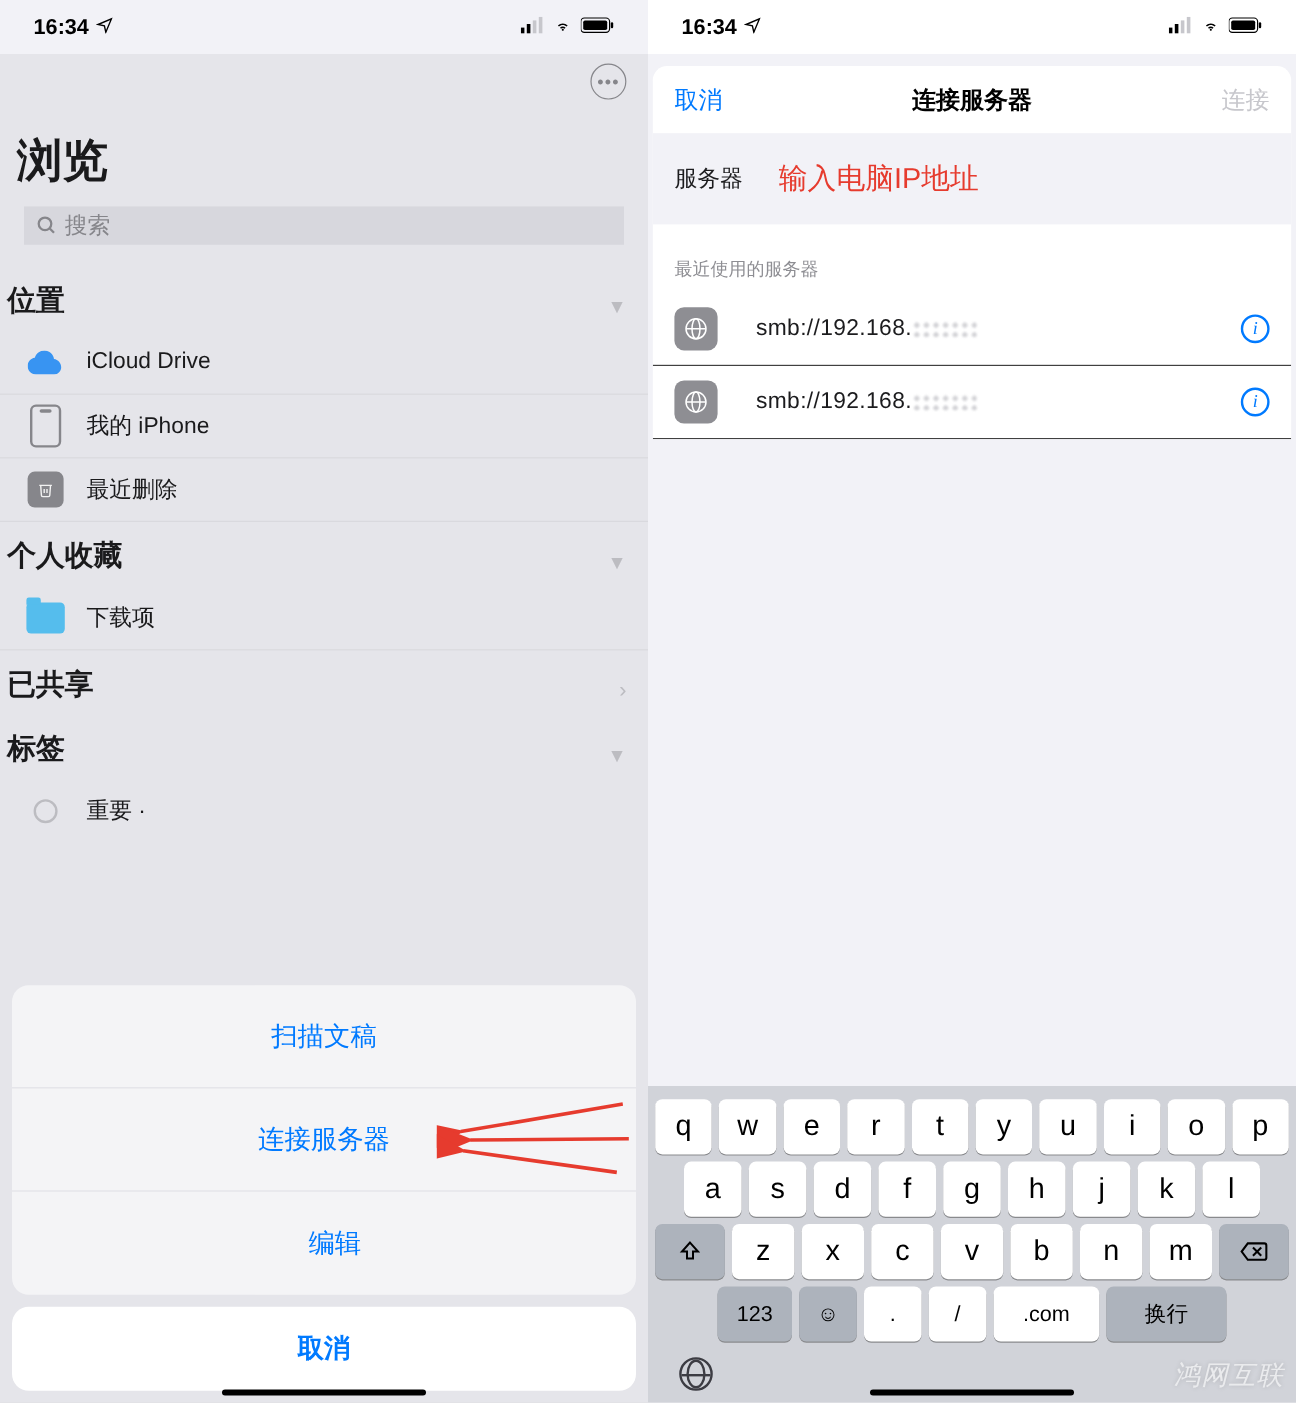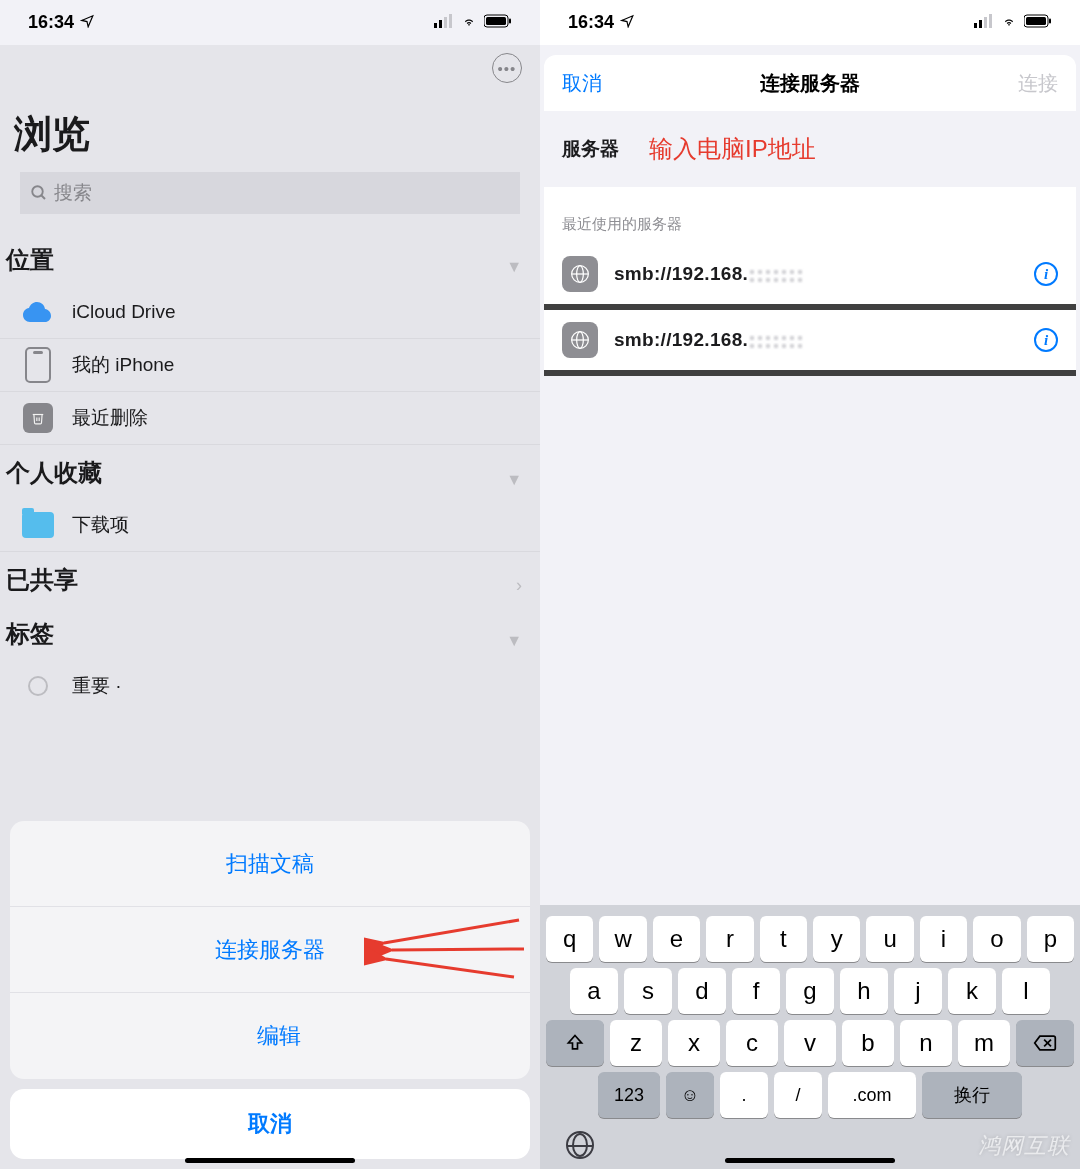--- a/index.html
+++ b/index.html
@@ -8,21 +8,21 @@
     .phone.right { background: #f2f2f7; }
     .statusbar { height: 45px; display: flex; align-items: center; justify-content: space-between; padding: 0 28px; font-size: 18px; font-weight: 600; color: #000; }
     .sb-time { display: flex; align-items: center; gap: 6px; }
     .sb-icons { display: flex; align-items: center; gap: 6px; }
 
     
     .left-content { position: relative; height: calc(100% - 45px); }
     .more-row { display:flex; justify-content:flex-end; padding: 8px 18px 4px; }
     .more-btn { width:30px; height:30px; border:1.5px solid #8e8e93; border-radius:50%; display:flex; align-items:center; justify-content:center; color:#8e8e93; font-size:15px; letter-spacing:1px; }
     .browse-title { font-size: 38px; font-weight: 700; padding: 22px 14px 12px; color:#1c1c1e; }
-    .search { margin: 0 20px 18px; height: 42px; background:#e3e3e9; border-radius:0; display:flex; align-items:center; padding:0 10px; color:#8e8e93; font-size:19px; gap:6px; }
+    .search { margin: 0 20px 18px; height: 32px; background:#e3e3e9; border-radius:0; display:flex; align-items:center; padding:0 10px; color:#8e8e93; font-size:19px; gap:6px; }
     .section-head { display:flex; align-items:flex-end; justify-content:space-between; padding: 12px 18px 10px 6px; }
     .section-head .label { font-size:24px; font-weight:600; color:#1c1c1e;}
     .chevron-down { color:#c7c7cc; font-size:16px; }
     .chevron-right { color:#c7c7cc; font-size:18px; }
     .row { display:flex; align-items:center; padding: 10px 18px 10px 22px; gap:18px; border-bottom:1px solid #e5e5ea; }
     .row:last-child { border-bottom:none; }
     .row .icon { width:32px; height:32px; display:flex; align-items:center; justify-content:center; font-size:22px; }
     .row .label { font-size:19px; color:#1c1c1e; }
     .icloud { color:#3b9cff; }
     .iphone-ic { width:26px; height:36px; border:2px solid #8e8e93; border-radius:5px; position:relative; }
@@ -43,24 +43,24 @@
     .home-ind { position:absolute; bottom:6px; left:50%; transform:translateX(-50%); width:170px; height:5px; background:#000; border-radius:3px; }
 
     
     .r-statusbar { background:#fff; }
     .modal { background:#fff; border-radius:12px 12px 0 0; margin:10px 4px 0; overflow:hidden; }
     .modal-head { height:56px; display:flex; align-items:center; justify-content:space-between; padding:0 18px; }
     .modal-head .cancel { color:#007aff; font-size:20px; }
     .modal-head .title { font-size:20px; font-weight:600; }
     .modal-head .connect { color:#c7c7cc; font-size:20px; }
     .server-row { background:#f2f2f7; padding:22px 18px; display:flex; align-items:center; gap:30px; }
-    .server-row .lbl { font-size:19px; color:#1c1c1e;font-weight:bold; }
+    .server-row .lbl { font-size:19px; color:#1c1c1e; }
     .annot { color:#e63b2e; font-size:24px; font-weight:500; }
     .recent-lbl { padding:28px 18px 10px; font-size:15px; color:#8e8e93; }
-    .srv-row { display:flex; align-items:center; padding:12px 18px; gap:16px; border-bottom:6px solid #404040; background:#fff;font-weight:bold; }
+    .srv-row { display:flex; align-items:center; padding:12px 18px; gap:32px; border-bottom:1px solid #404040; background:#fff; }
     .srv-ic { width:36px; height:36px; background:#8e8e93; border-radius:8px; display:flex; align-items:center; justify-content:center; color:#fff; font-size:20px; }
     .srv-txt { flex:1; font-size:19px; color:#1c1c1e; letter-spacing:.3px; }
     .srv-txt .mask { display:inline-block; width:54px; height:14px; background: radial-gradient(#bfbfc4 40%, transparent 41%) 0 0/8px 8px; vertical-align:middle; filter:blur(1px); opacity:.7; }
     .info-ic { width:24px; height:24px; border:2px solid #007aff; border-radius:50%; color:#007aff; display:flex; align-items:center; justify-content:center; font-size:15px; font-style:italic; font-family: Georgia, serif; }
 
     
     .kbd { position:absolute; bottom:0; left:0; right:0; background:#d1d3d9; padding:8px 4px 10px; }
     .krow { display:flex; gap:6px; padding:3px 2px; justify-content:center; }
     .key { background:#fff; border-radius:6px; box-shadow:0 1px 0 #898a8d; display:flex; align-items:center; justify-content:center; font-size:24px; color:#000; height:46px; flex:1; }
     .key.sp { background:#adb3bc; }

